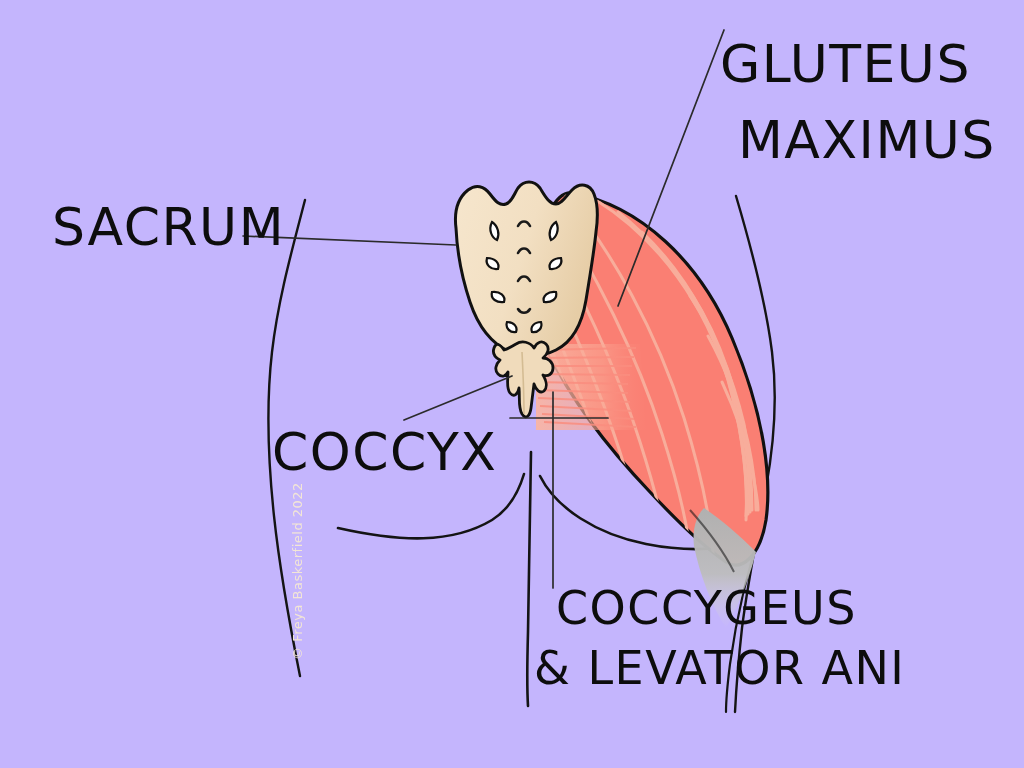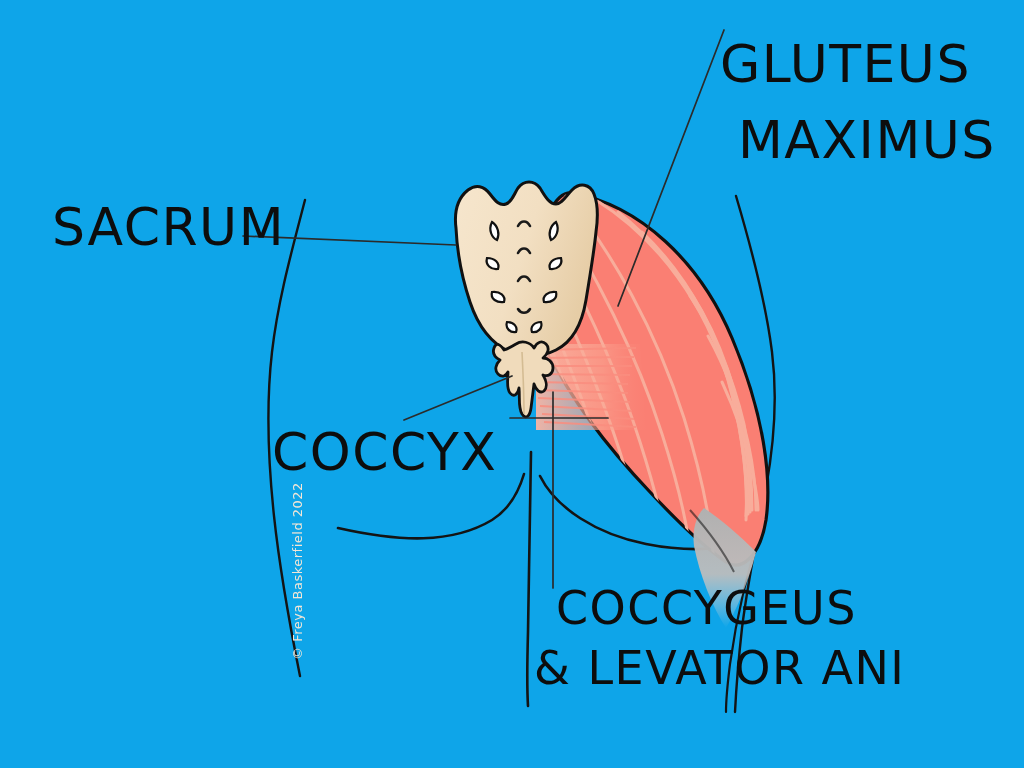--- a/index.html
+++ b/index.html
@@ -10,21 +10,21 @@
   body {
     width: 1024px;
     height: 768px;
     overflow: hidden;
     font-family: "DejaVu Sans", sans-serif;
   }
   #figure {
     position: relative;
     width: 1024px;
     height: 768px;
-    background: #0ea5e9;
+    background: #c4b5fd;
   }
   svg.illustration {
     position: absolute;
     top: 0;
     left: 0;
     width: 1024px;
     height: 768px;
     display: block;
   }
   .label-text {

